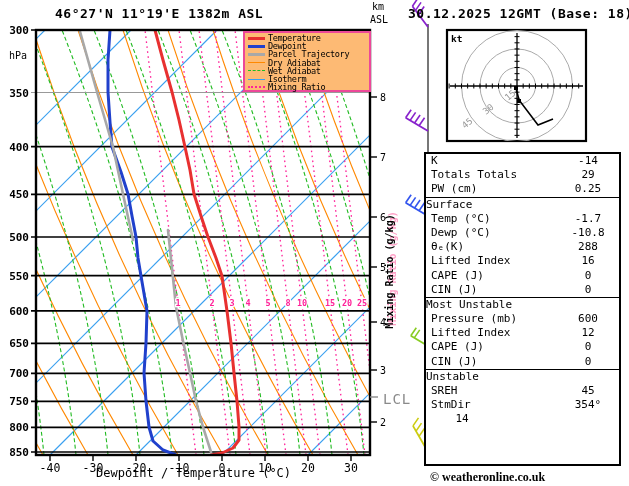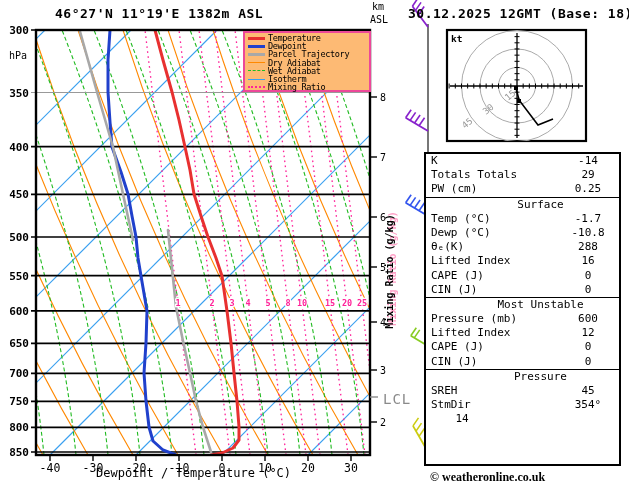--- a/index.html
+++ b/index.html
@@ -19,21 +19,21 @@
           background:#fdba74;border:2px solid #ec4899;box-sizing:border-box;padding-top:1px;}
   .leg-row{display:flex;align-items:center;height:8.2px;padding-left:3px;}
   .leg-swatch{width:17px;margin-right:3px;flex:0 0 auto;}
   .leg-label{font-size:8.6px;letter-spacing:-.4px;transform:scaleY(1.05);}
   
   #stats{position:absolute;left:424px;top:152px;width:197px;height:314px;
          background:#fff;border:2px solid #000;box-sizing:border-box;
          display:flex;flex-direction:column;font-size:11px;}
   .sec{border-top:1.5px solid #000;display:flex;flex-direction:column;flex:0 0 auto;}
   .sec:first-child{border-top:none;}
-  .sec-title{text-align:center;height:14.2px;line-height:14.5px;margin-left:36px;}
+  .sec-title{text-align:left;height:14.2px;line-height:14.5px;}
   .t-row{display:flex;height:14.2px;line-height:14.5px;padding:0 0 0 5px;}
   .t-lbl{flex:1 1 auto;}
   .t-val{flex:0 0 62px;text-align:center;}
 </style>
 </head>
 <body>
 
 <div id="stage">
   <svg id="skewt-svg" width="629" height="486">
       <defs>
@@ -360,21 +360,21 @@
         <div class="t-row">
           <span class="t-lbl">CAPE (J)</span>
           <span class="t-val">0</span>
         </div>
         <div class="t-row">
           <span class="t-lbl">CIN (J)</span>
           <span class="t-val">0</span>
         </div>
       </div>
       <div class="sec">
-        <div class="sec-title">Pressure</div>
+        <div class="sec-title">Unstable</div>
         <div class="t-row">
           <span class="t-lbl">SREH</span>
           <span class="t-val">45</span>
         </div>
         <div class="t-row">
           <span class="t-lbl">StmDir</span>
           <span class="t-val">354°</span>
         </div>
         <div class="t-row">
           <span class="t-val">14</span>

